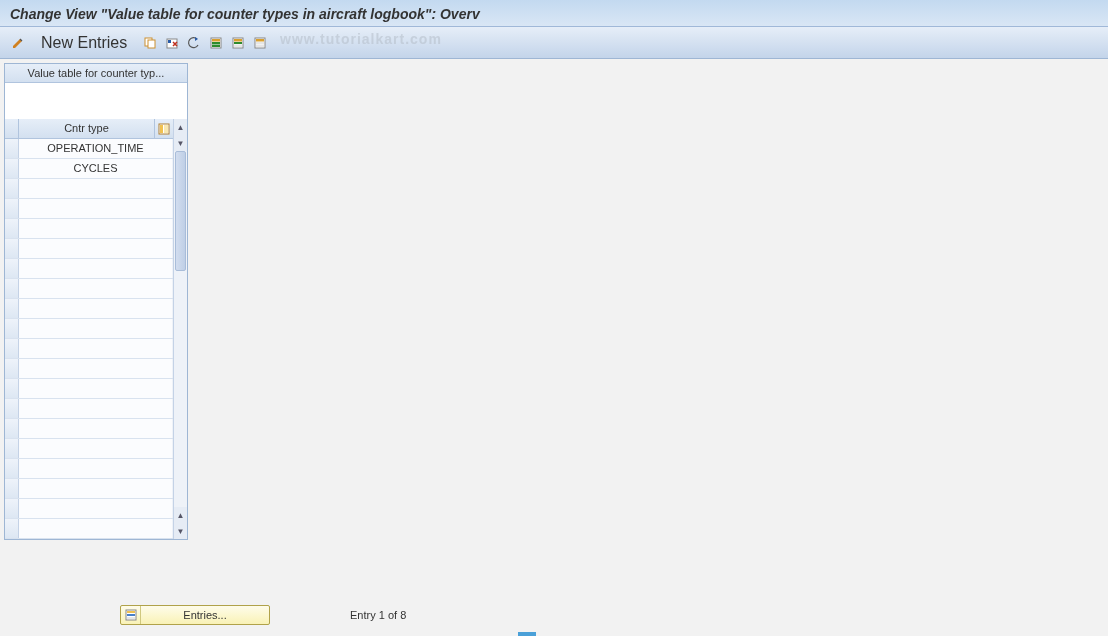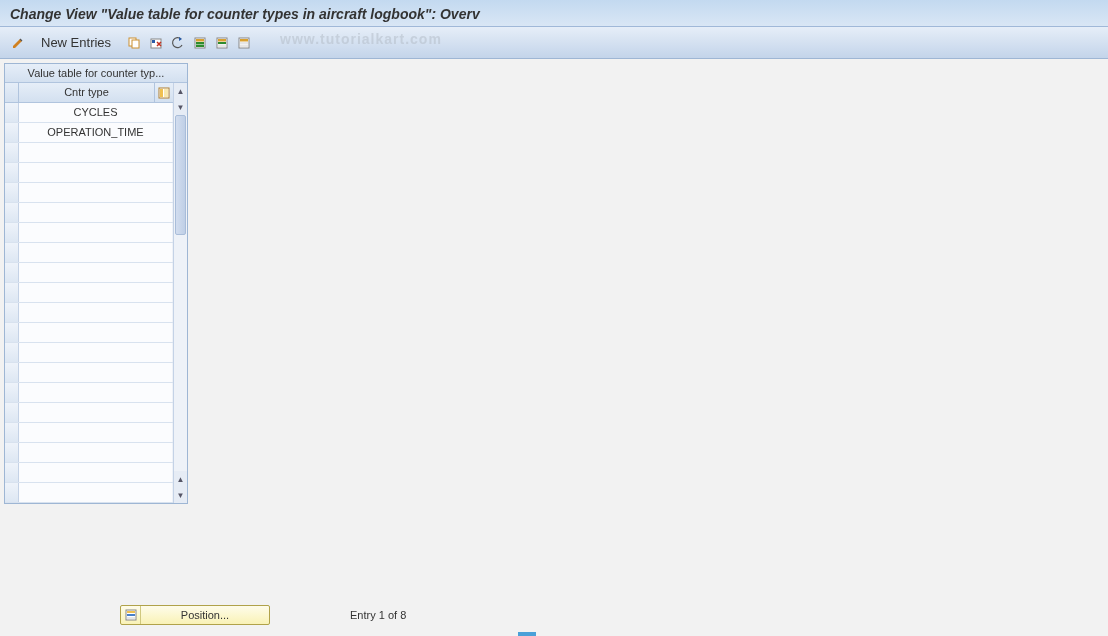--- a/index.html
+++ b/index.html
@@ -47,21 +47,21 @@
       background: transparent;
     }
     .toolbar-text-btn {
       height: 22px;
       padding: 0 10px;
       display: inline-flex;
       align-items: center;
       border: 1px solid transparent;
       border-radius: 2px;
       cursor: pointer;
-      font-size: 13px;
+      font-size: 16px;
       color: #333;
     }
     .watermark {
       position: absolute;
       left: 280px;
       top: 4px;
       font-size: 14px;
       font-weight: bold;
       letter-spacing: 1px;
       color: rgba(180, 190, 200, 0.55);
@@ -88,20 +88,21 @@
       border-bottom: 1px solid #b0c4de;
       padding: 3px 6px;
       font-size: 11px;
       color: #333;
       white-space: nowrap;
       overflow: hidden;
       text-overflow: ellipsis;
     }
     .grid-container {
       display: flex;
+      margin-top: 36px;
     }
     .grid-body {
       flex: 1;
     }
     .header-row {
       display: flex;
       background: linear-gradient(to bottom, #e6eef8 0%, #d3e0f0 100%);
       border-bottom: 1px solid #b0c4de;
       height: 20px;
     }
@@ -315,25 +316,25 @@
             <svg width="12" height="12" viewBox="0 0 12 12">
               <rect x="1" y="1" width="10" height="10" fill="#fff" stroke="#b08030"></rect>
               <rect x="2" y="2" width="3" height="8" fill="#f0c050"></rect>
               <rect x="6" y="2" width="4" height="8" fill="#f8e8b0"></rect>
             </svg>
           </div>
         </div>
         <div id="rows-container">
             <div class="data-row">
               <div class="row-selector"></div>
+              <div class="cell">OPERATION_TIME</div>
+            </div>
+            <div class="data-row">
+              <div class="row-selector"></div>
               <div class="cell">CYCLES</div>
-            </div>
-            <div class="data-row">
-              <div class="row-selector"></div>
-              <div class="cell">OPERATION_TIME</div>
             </div>
             <div class="data-row">
               <div class="row-selector"></div>
               <div class="cell"></div>
             </div>
             <div class="data-row">
               <div class="row-selector"></div>
               <div class="cell"></div>
             </div>
             <div class="data-row">
@@ -418,19 +419,19 @@
 <div class="footer">
   <div class="position-btn">
     <span class="position-icon-box">
       <svg width="14" height="14" viewBox="0 0 14 14">
         <rect x="2" y="2" width="10" height="10" fill="#fff" stroke="#888"></rect>
         <rect x="3" y="3" width="8" height="2" fill="#f0c050"></rect>
         <rect x="3" y="6" width="8" height="2" fill="#4a80c8"></rect>
         <rect x="3" y="9" width="8" height="2" fill="#e6e6e6"></rect>
       </svg>
     </span>
-    <span class="position-label">Position...</span>
+    <span class="position-label">Entries...</span>
   </div>
   <span class="footer-status">Entry 1 of 8</span>
 </div>
 <div class="status-strip">
   <div class="status-accent"></div>
 </div>
 
 </body></html>

